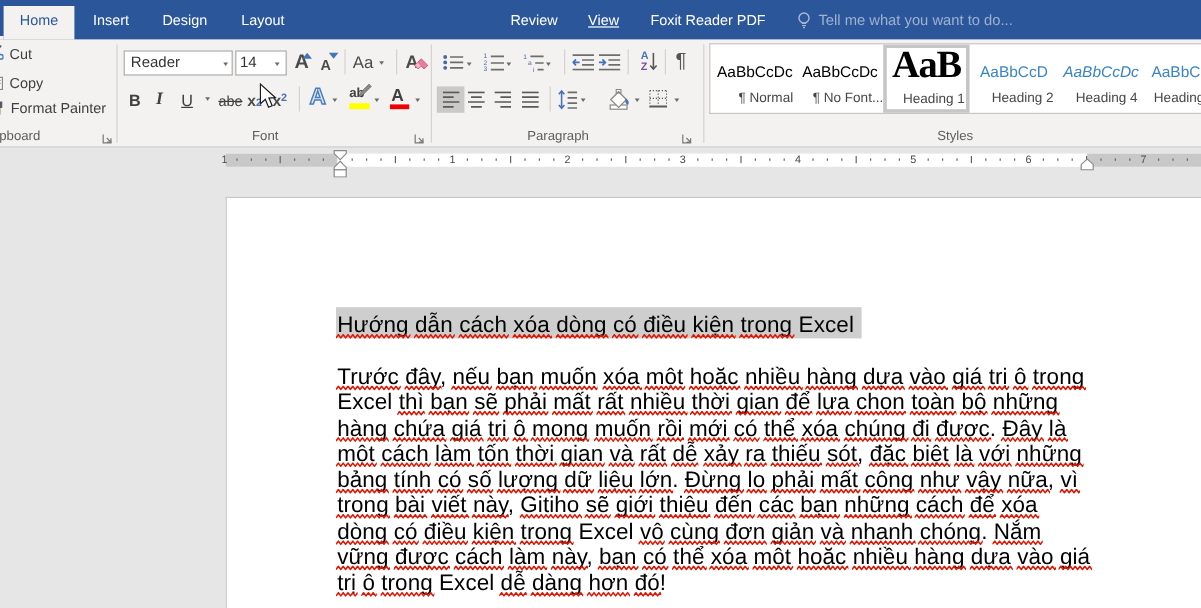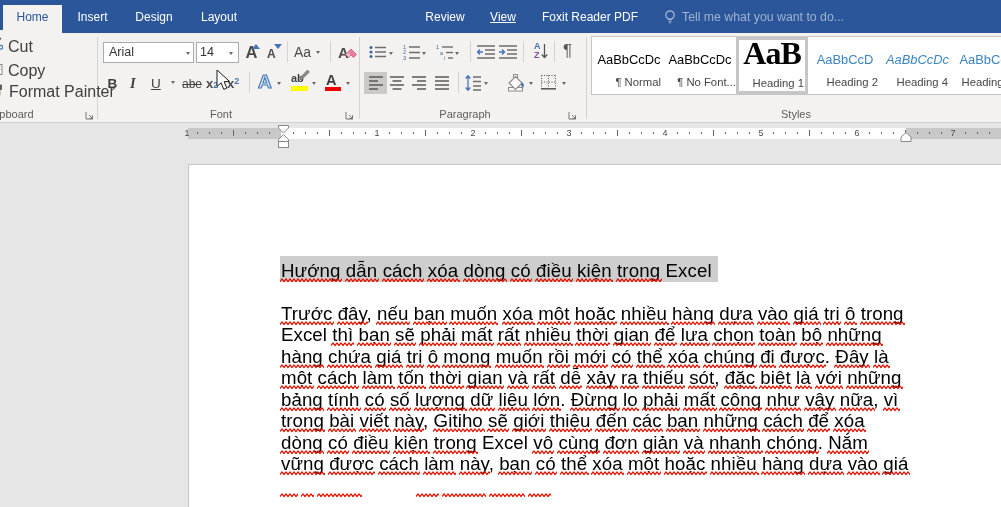--- a/index.html
+++ b/index.html
@@ -2,21 +2,21 @@
 <html><head>
 <meta charset="utf-8">
 <style>
 html,body{margin:0;padding:0;}
 #root{position:relative;width:1001px;height:507px;overflow:hidden;background:#e6e6e6;font-family:"Liberation Sans",sans-serif;}
 .abs{position:absolute;}
 .tabtxt{position:absolute;top:0;height:33px;line-height:34px;color:#fff;font-size:12px;text-align:center;}
 .glabel{position:absolute;top:107px;height:14px;line-height:14px;font-size:11px;color:#5d5d5d;text-align:center;}
 .vsep{position:absolute;width:1px;background:#d5d3d1;}
 .msep{position:absolute;width:1px;background:#d5d3d1;}
-.btxt{font-size:16px;color:#404040;}
+.btxt{font-size:12px;color:#404040;}
 .launch{position:absolute;width:9px;height:9px;}
 .launch svg{display:block;}
 .combo{position:absolute;background:#fff;border:1px solid #ababab;box-sizing:border-box;}
 .carrow{position:absolute;width:0;height:0;border-left:2.8px solid transparent;border-right:2.8px solid transparent;border-top:3.6px solid #6a6a6a;}
 .sq{}
 .stysample{position:absolute;top:51px;height:18px;line-height:18px;font-size:12.9px;color:#000;text-align:center;white-space:nowrap;}
 .rt i{position:absolute;width:1px;background:#666;}
 .rt b{position:absolute;top:127.5px;width:8px;height:11px;line-height:11.5px;font-weight:normal;font-size:9px;color:#4a4a4a;text-align:center;}
 .stylabel{position:absolute;top:76px;height:12px;line-height:12px;font-size:11.3px;color:#464646;text-align:right;white-space:nowrap;}
 </style>
@@ -72,21 +72,21 @@
       <svg width="9" height="9" viewBox="0 0 9 9">
           <path d="M1 1 L1 8 L8 8" fill="none" stroke="#777" stroke-width="1"></path>
           <path d="M4 4 L7.5 7.5 M7.5 4.2 L7.5 7.5 L4.2 7.5" fill="none" stroke="#777" stroke-width="1"></path>
         </svg>
     </div>
   </div>
 
   <div id="fontgrp">
 
     <div class="combo" style="left:103px;top:41.5px;width:90.5px;height:21px;"></div>
-    <div class="abs" style="left:109px;top:41.5px;height:21px;line-height:21px;font-size:12.5px;color:#333;">Arial</div>
+    <div class="abs" style="left:109px;top:41.5px;height:21px;line-height:21px;font-size:12.5px;color:#333;">Reader</div>
     <div class="carrow" style="left:185.8px;top:51.5px;"></div>
 
     <div class="combo" style="left:196px;top:41.5px;width:42.5px;height:21px;"></div>
     <div class="abs" style="left:200px;top:41.5px;height:21px;line-height:21px;font-size:12.5px;color:#333;">14</div>
     <div class="carrow" style="left:229px;top:51.5px;"></div>
 
     <div class="abs" style="left:245.5px;top:42.6px;font-size:16.5px;font-weight:bold;color:#4a4a4a;">A</div>
     <div class="abs" style="left:252.4px;top:44.3px;width:0;height:0;border-left:4.3px solid transparent;border-right:4.3px solid transparent;border-bottom:5px solid #4473b9;"></div>
 
     <div class="abs" style="left:267px;top:47.2px;font-size:12px;font-weight:bold;color:#4a4a4a;">A</div>
@@ -336,20 +336,21 @@
   <div class="abs" style="left:281px;top:260.3px;font-size:18.7px;line-height:21.5px;white-space:nowrap;color:#000;letter-spacing:0.1px;"><span class="sq">Hướng</span> <span class="sq">dẫn</span> <span class="sq">cách</span> <span class="sq">xóa</span> <span class="sq">dòng</span> <span class="sq">có</span> <span class="sq">điều</span> <span class="sq">kiện</span> <span class="sq">trong</span> Excel</div>
   <div class="abs" style="left:281px;top:302.5px;font-size:18.7px;line-height:21.5px;color:#000;letter-spacing:0.06px;">
     <div style="white-space:nowrap;"><span class="sq">Trước</span> <span class="sq">đây</span>, <span class="sq">nếu</span> <span class="sq">bạn</span> <span class="sq">muốn</span> <span class="sq">xóa</span> <span class="sq">một</span> <span class="sq">hoặc</span> <span class="sq">nhiều</span> <span class="sq">hàng</span> <span class="sq">dựa</span> <span class="sq">vào</span> <span class="sq">giá</span> <span class="sq">trị</span> <span class="sq">ô</span> <span class="sq">trong</span></div>
     <div style="white-space:nowrap;">Excel <span class="sq">thì</span> <span class="sq">bạn</span> <span class="sq">sẽ</span> <span class="sq">phải</span> <span class="sq">mất</span> <span class="sq">rất</span> <span class="sq">nhiều</span> <span class="sq">thời</span> <span class="sq">gian</span> <span class="sq">để</span> <span class="sq">lựa</span> <span class="sq">chọn</span> <span class="sq">toàn</span> <span class="sq">bộ</span> <span class="sq">những</span></div>
     <div style="white-space:nowrap;"><span class="sq">hàng</span> <span class="sq">chứa</span> <span class="sq">giá</span> <span class="sq">trị</span> <span class="sq">ô</span> <span class="sq">mong</span> <span class="sq">muốn</span> <span class="sq">rồi</span> <span class="sq">mới</span> <span class="sq">có</span> <span class="sq">thể</span> <span class="sq">xóa</span> <span class="sq">chúng</span> <span class="sq">đi</span> <span class="sq">được</span>. <span class="sq">Đây</span> <span class="sq">là</span></div>
     <div style="white-space:nowrap;"><span class="sq">một</span> <span class="sq">cách</span> <span class="sq">làm</span> <span class="sq">tốn</span> <span class="sq">thời</span> <span class="sq">gian</span> <span class="sq">và</span> <span class="sq">rất</span> <span class="sq">dễ</span> <span class="sq">xảy</span> <span class="sq">ra</span> <span class="sq">thiếu</span> <span class="sq">sót</span>, <span class="sq">đặc</span> <span class="sq">biệt</span> <span class="sq">là</span> <span class="sq">với</span> <span class="sq">những</span></div>
     <div style="white-space:nowrap;"><span class="sq">bảng</span> <span class="sq">tính</span> <span class="sq">có</span> <span class="sq">số</span> <span class="sq">lượng</span> <span class="sq">dữ</span> <span class="sq">liệu</span> <span class="sq">lớn</span>. <span class="sq">Đừng</span> <span class="sq">lo</span> <span class="sq">phải</span> <span class="sq">mất</span> <span class="sq">công</span> <span class="sq">như</span> <span class="sq">vậy</span> <span class="sq">nữa</span>, <span class="sq">vì</span></div>
     <div style="white-space:nowrap;"><span class="sq">trong</span> <span class="sq">bài</span> <span class="sq">viết</span> <span class="sq">này</span>, <span class="sq">Gitiho</span> <span class="sq">sẽ</span> <span class="sq">giới</span> <span class="sq">thiệu</span> <span class="sq">đến</span> <span class="sq">các</span> <span class="sq">bạn</span> <span class="sq">những</span> <span class="sq">cách</span> <span class="sq">để</span> <span class="sq">xóa</span></div>
     <div style="white-space:nowrap;"><span class="sq">dòng</span> <span class="sq">có</span> <span class="sq">điều</span> <span class="sq">kiện</span> <span class="sq">trong</span> Excel <span class="sq">vô</span> <span class="sq">cùng</span> <span class="sq">đơn</span> <span class="sq">giản</span> <span class="sq">và</span> <span class="sq">nhanh</span> <span class="sq">chóng</span>. <span class="sq">Nắm</span></div>
     <div style="white-space:nowrap;"><span class="sq">vững</span> <span class="sq">được</span> <span class="sq">cách</span> <span class="sq">làm</span> <span class="sq">này</span>, <span class="sq">bạn</span> <span class="sq">có</span> <span class="sq">thể</span> <span class="sq">xóa</span> <span class="sq">một</span> <span class="sq">hoặc</span> <span class="sq">nhiều</span> <span class="sq">hàng</span> <span class="sq">dựa</span> <span class="sq">vào</span> <span class="sq">giá</span></div>
+    <div style="white-space:nowrap;"><span class="sq">trị</span> <span class="sq">ô</span> <span class="sq">trong</span> Excel <span class="sq">dễ</span> <span class="sq">dàng</span> <span class="sq">hơn</span> <span class="sq">đó</span>!</div>
   </div>
 
   <svg class="abs" style="left:216px;top:68.5px;" width="15" height="23" viewBox="0 0 15 23">
     <path d="M1 1 L1 17.5 L5.1 13.8 L7.8 20.4 L10.8 19.1 L8.1 12.7 L13.4 12.3 Z" fill="#fff" stroke="#1a1a1a" stroke-width="1"></path>
   </svg>
 <svg width="62" height="5" style="position:absolute;left:280px;top:278.296875px;overflow:hidden;">
       <path d="M0 3.6 L2 0.9 L4 3.6 L6 0.9 L8 3.6 L10 0.9 L12 3.6 L14 0.9 L16 3.6 L18 0.9 L20 3.6 L22 0.9 L24 3.6 L26 0.9 L28 3.6 L30 0.9 L32 3.6 L34 0.9 L36 3.6 L38 0.9 L40 3.6 L42 0.9 L44 3.6 L46 0.9 L48 3.6 L50 0.9 L52 3.6 L54 0.9 L56 3.6 L58 0.9 L60 3.6 L62 0.9 L64 3.6 L66 0.9 L68 3.6" fill="none" stroke="#e11400" stroke-width="1.25" stroke-linejoin="round"></path>
     </svg>
     <svg width="34" height="5" style="position:absolute;left:344.84375px;top:278.296875px;overflow:hidden;">
       <path d="M0 3.6 L2 0.9 L4 3.6 L6 0.9 L8 3.6 L10 0.9 L12 3.6 L14 0.9 L16 3.6 L18 0.9 L20 3.6 L22 0.9 L24 3.6 L26 0.9 L28 3.6 L30 0.9 L32 3.6 L34 0.9 L36 3.6 L38 0.9 L40 3.6" fill="none" stroke="#e11400" stroke-width="1.25" stroke-linejoin="round"></path>

